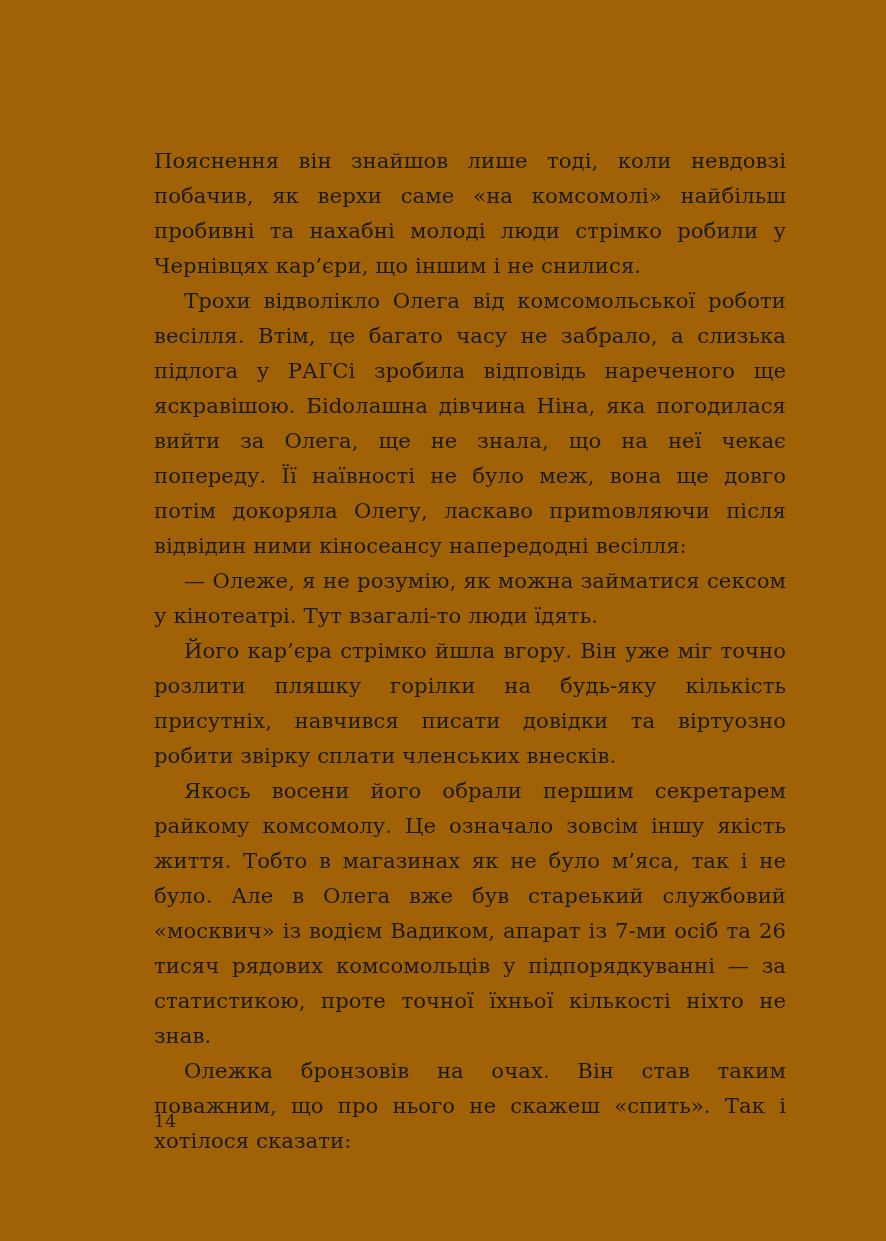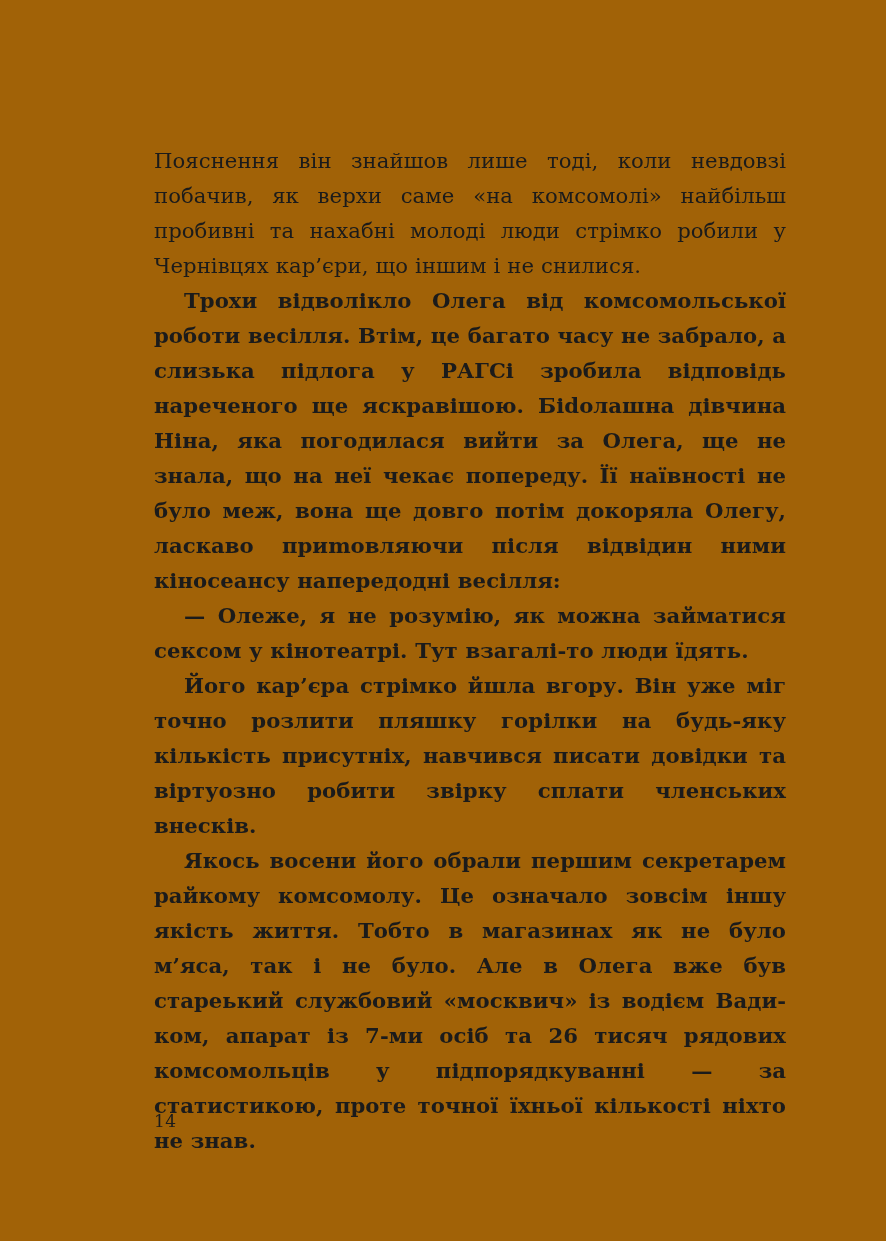--- a/index.html
+++ b/index.html
@@ -37,21 +37,20 @@
     text-align: justify;
     text-align-last: left;
     letter-spacing: 0.05px;
     word-spacing: 0.2px;
     hyphens: manual;
     -webkit-hyphens: manual;
   }
 
   .para.indent {
     text-indent: 30px;
-    font-weight: bold;
   }
 
   .para.flush {
     text-indent: 0;
   }
 
   .page-number {
     position: absolute;
     left: 154px;
     top: 1108px;
@@ -65,17 +64,18 @@
 <body>
 
 <div class="page">
 
   <div class="text-block">
     <p class="para flush">Пояснення він знайшов лише тоді, коли невдовзі побачив, як верхи саме «на комсомолі» найбільш пробивні та нахаб­ні молоді люди стрімко робили у Чернівцях кар’єри, що іншим і не снилися.</p>
     <p class="para indent">Трохи відволікло Олега від комсомольської роботи ве­сілля. Втім, це багато часу не забрало, а слизька підлога у РАГСі зробила відповідь нареченого ще яскравішою. Бі­dолашна дівчина Ніна, яка погодилася вийти за Олега, ще не знала, що на неї чекає попереду. Її наївності не було меж, вона ще довго потім докоряла Олегу, ласкаво при­mовляючи після відвідин ними кіносеансу напередодні весілля:</p>
     <p class="para indent">— Олеже, я не розумію, як можна займатися сексом у кі­нотеатрі. Тут взагалі-то люди їдять.</p>
     <p class="para indent">Його кар’єра стрімко йшла вгору. Він уже міг точно роз­лити пляшку горілки на будь-яку кількість присутніх, на­вчився писати довідки та віртуозно робити звірку сплати членських внесків.</p>
     <p class="para indent">Якось восени його обрали першим секретарем райкому комсомолу. Це означало зовсім іншу якість життя. Тобто в магазинах як не було м’яса, так і не було. Але в Олега вже був стареький службовий «москвич» із водієм Вади­ком, апарат із 7-ми осіб та 26 тисяч рядових комсомольців у підпорядкуванні — за статистикою, проте точної їхньої кількості ніхто не знав.</p>
+    <p class="para indent">Олежка бронзовів на очах. Він став таким поважним, що про нього не скажеш «спить». Так і хотілося сказати:</p>
   </div>
 
   <div class="page-number">14</div>
 
 </div>
 
 </body></html>

